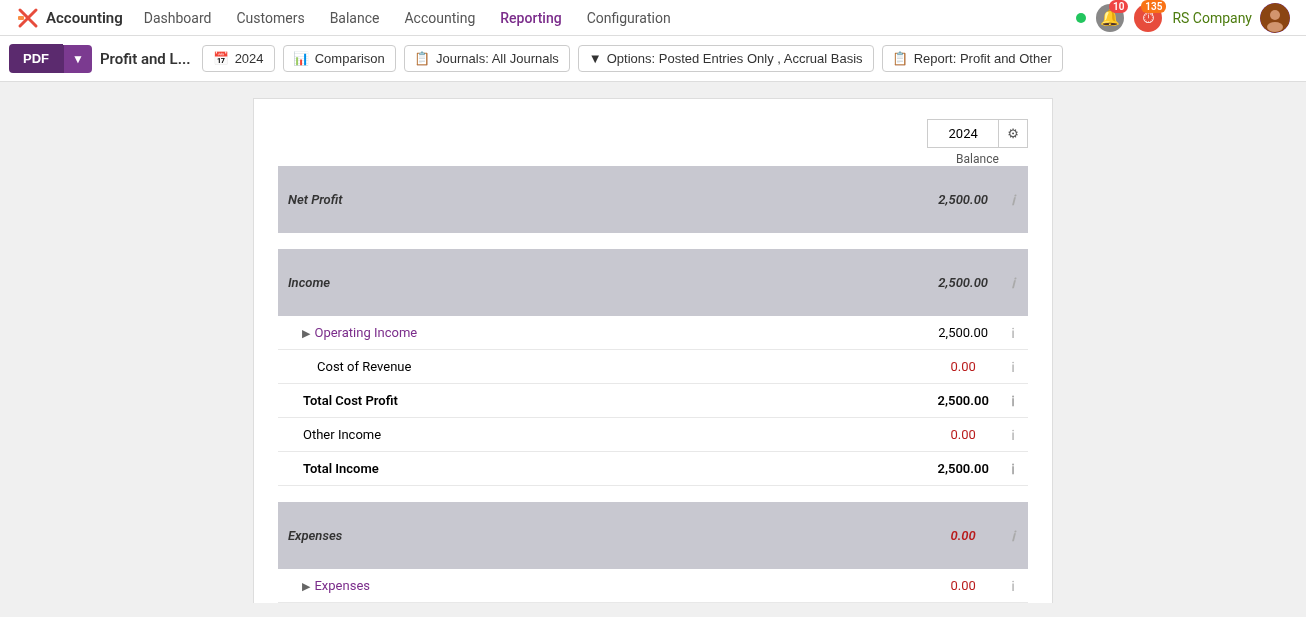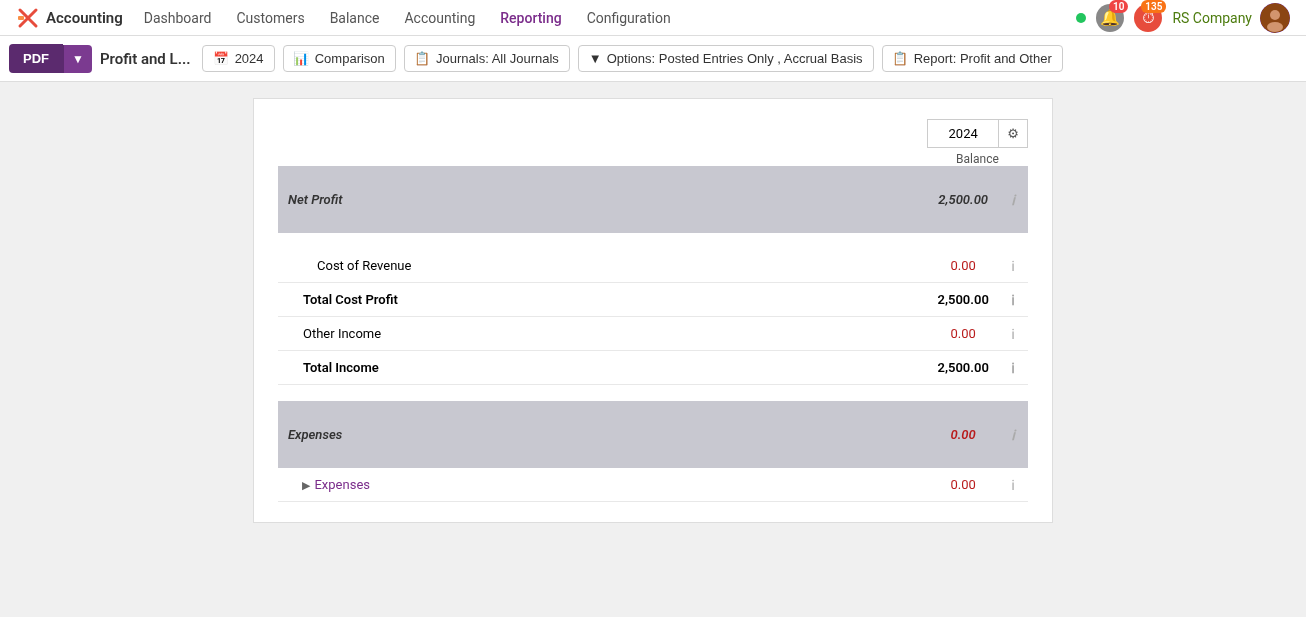--- a/index.html
+++ b/index.html
@@ -347,20 +347,32 @@
         <tbody id="report-body">
 
         <tr class="section-header">
       <td>Net Profit</td>
       <td class="amount-cell">2,500.00</td>
       <td class="info-cell"><span class="info-icon">ℹ</span></td>
     </tr>
             <tr class="spacer-row">
               <td colspan="3"></td>
             </tr>
+            <tr class="section-header">
+      <td>Income</td>
+      <td class="amount-cell">2,500.00</td>
+      <td class="info-cell"><span class="info-icon">ℹ</span></td>
+    </tr>
+            <tr class="data-row link">
+      <td style="padding-left:24px;">
+        <span class="expand-icon">▶</span><span style="color:#7b2d8b;cursor:pointer;">Operating Income</span>
+      </td>
+      <td class="amount-cell">2,500.00</td>
+      <td class="info-cell"><span class="info-icon">ℹ</span></td>
+    </tr>
             <tr class="data-row">
       <td style="padding-left:24px;">
         <span style="display:inline-block;width:15px;"></span><span style="">Cost of Revenue</span>
       </td>
       <td class="amount-cell muted">0.00</td>
       <td class="info-cell"><span class="info-icon">ℹ</span></td>
     </tr>
             <tr class="data-row bold">
       <td style="">
         <span style="display:inline-block;width:15px;"></span><span style="">Total Cost Profit</span>

